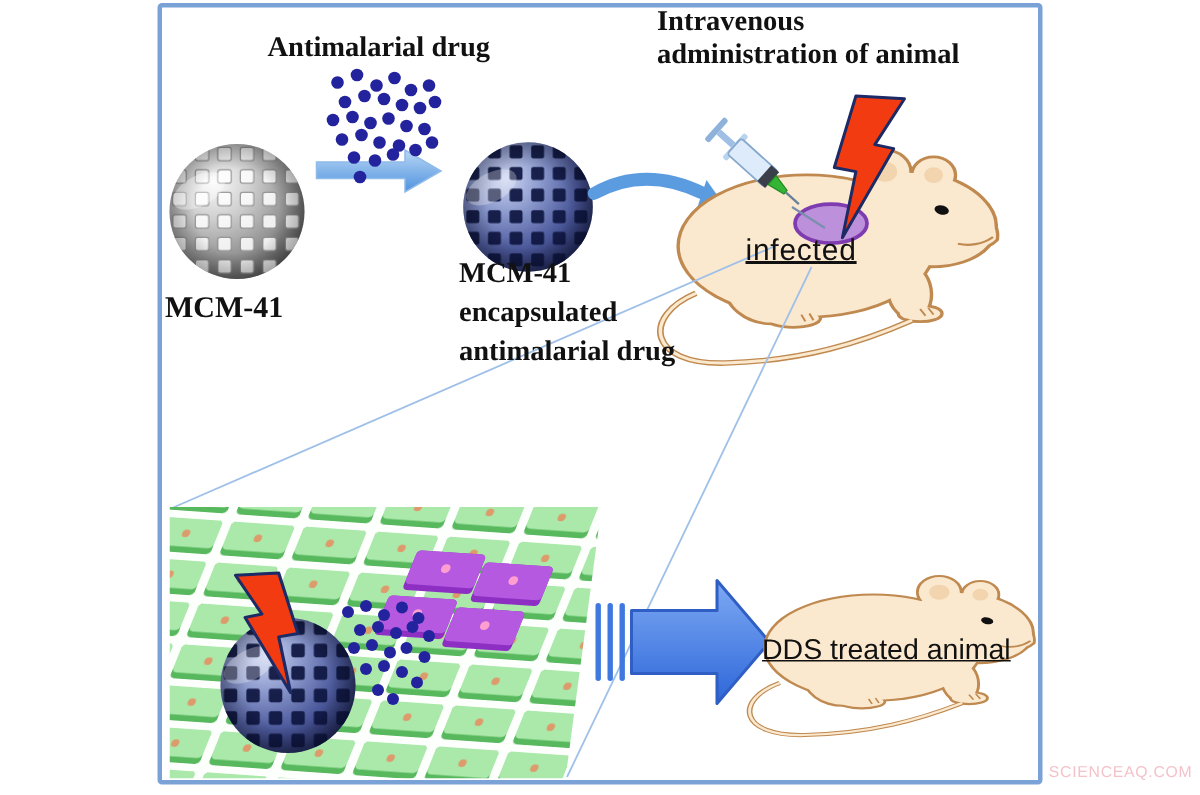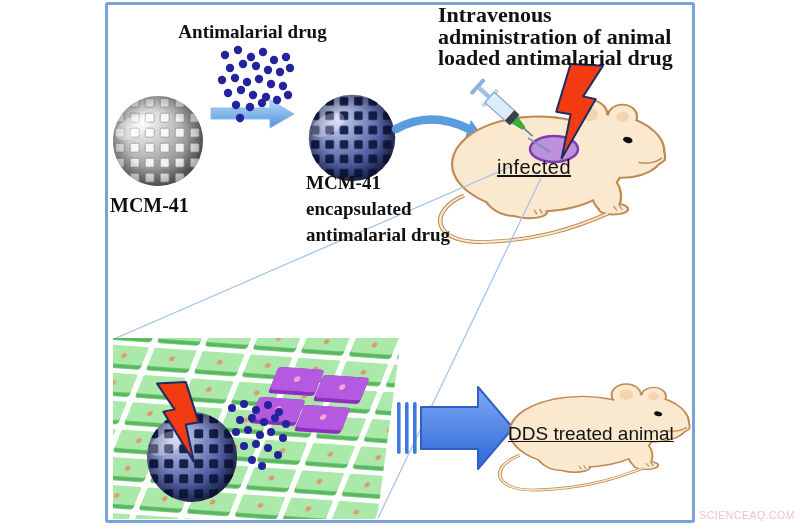--- a/index.html
+++ b/index.html
@@ -5,21 +5,21 @@
   html,body{margin:0;padding:0;background:#ffffff;}
   #stage{position:relative;width:800px;height:530px;background:#ffffff;overflow:hidden;
          font-family:"Liberation Serif",serif;}
   #frame{position:absolute;left:105px;top:2px;width:584px;height:515px;
          border:3px solid #7ba2d6;border-radius:3px;background:transparent;z-index:0;}
   #art{position:absolute;left:0;top:0;z-index:1;}
   .lbl{position:absolute;z-index:2;color:#111;}
   .serifb{font-family:"Liberation Serif",serif;font-weight:bold;}
   .sans{font-family:"Liberation Sans",sans-serif;font-weight:normal;text-decoration:underline;}
   .lbl-drug{left:150px;top:21px;width:205px;text-align:center;font-size:19px;}
-  .lbl-admin{left:438px;top:4px;width:265px;font-size:22px;line-height:21.5px;}
+  .lbl-admin{left:438px;top:4px;width:265px;font-size:19px;line-height:21.5px;}
   .lbl-mcm{left:110px;top:194px;width:110px;font-size:20px;}
   .lbl-encaps{left:306px;top:170px;width:170px;font-size:19px;line-height:26px;}
   .lbl-infected{left:497px;top:156px;font-size:20px;letter-spacing:0.5px;}
   .lbl-dds{left:508px;top:423px;font-size:19px;}
   .lbl-watermark{left:693px;top:509px;width:102px;text-align:right;font-size:10.5px;
                  color:#f4c2ca;letter-spacing:0.5px;z-index:3;font-family:"Liberation Sans",sans-serif;}
 </style>
 </head>
 <body>
 
@@ -248,21 +248,20 @@
     <g>
       <use href="#mouse" transform="translate(497,378) scale(0.76,0.56)"></use>
     </g>
   </svg>
 
   <div class="lbl serifb lbl-drug">Antimalarial drug</div>
 
   <div class="lbl serifb lbl-admin">
     <div>Intravenous</div>
     <div>administration of animal</div>
-    <div>loaded antimalarial drug</div>
   </div>
 
   <div class="lbl serifb lbl-mcm">MCM-41</div>
 
   <div class="lbl serifb lbl-encaps">
     <div>MCM-41</div>
     <div>encapsulated</div>
     <div>antimalarial drug</div>
   </div>
 

